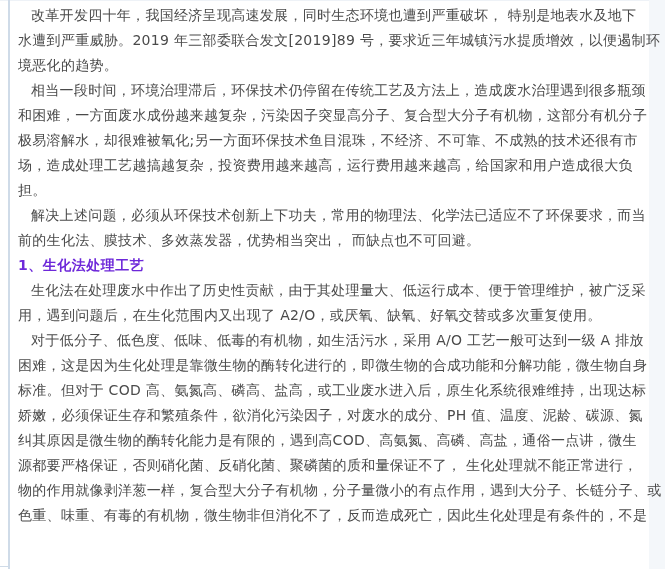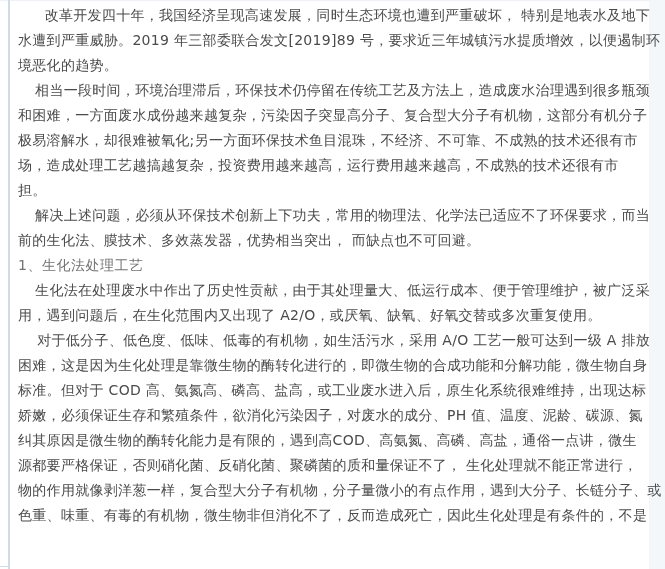--- a/index.html
+++ b/index.html
@@ -40,24 +40,24 @@
     color: #4a4a4a;
     font-size: 14px;
     letter-spacing: 0.3px;
   }
   .line {
     height: 25px;
     line-height: 25px;
     white-space: nowrap;
     overflow: visible;
   }
-  .para .line.first { text-indent: 13px; text-align: right; }
+  .para .line.first { text-indent: 13px; }
   .heading .line {
-    font-weight: normal;
-    color: #737373;
+    font-weight: bold;
+    color: #6d28d9;
     letter-spacing: 0.5px;
   }
 </style>
 </head>
 <body>
 
 <div class="screen">
   <div class="top-hairline"></div>
   <div class="right-gutter"></div>
   <div class="left-border"></div>
@@ -65,21 +65,21 @@
   <div class="content">
       <div class="block para">
         <div class="line first">改革开发四十年，我国经济呈现高速发展，同时生态环境也遭到严重破坏， 特别是地表水及地下</div>
         <div class="line">水遭到严重威胁。2019 年三部委联合发文[2019]89 号，要求近三年城镇污水提质增效，以便遏制环</div>
         <div class="line">境恶化的趋势。</div>
       </div>
       <div class="block para">
         <div class="line first">相当一段时间，环境治理滞后，环保技术仍停留在传统工艺及方法上，造成废水治理遇到很多瓶颈</div>
         <div class="line">和困难，一方面废水成份越来越复杂，污染因子突显高分子、复合型大分子有机物，这部分有机分子</div>
         <div class="line">极易溶解水，却很难被氧化;另一方面环保技术鱼目混珠，不经济、不可靠、不成熟的技术还很有市</div>
-        <div class="line">场，造成处理工艺越搞越复杂，投资费用越来越高，运行费用越来越高，不成熟的技术还很有市</div>
+        <div class="line">场，造成处理工艺越搞越复杂，投资费用越来越高，运行费用越来越高，给国家和用户造成很大负</div>
         <div class="line">担。</div>
       </div>
       <div class="block para">
         <div class="line first">解决上述问题，必须从环保技术创新上下功夫，常用的物理法、化学法已适应不了环保要求，而当</div>
         <div class="line">前的生化法、膜技术、多效蒸发器，优势相当突出， 而缺点也不可回避。</div>
       </div>
       <div class="block heading">
         <div class="line">1、生化法处理工艺</div>
       </div>
       <div class="block para">

